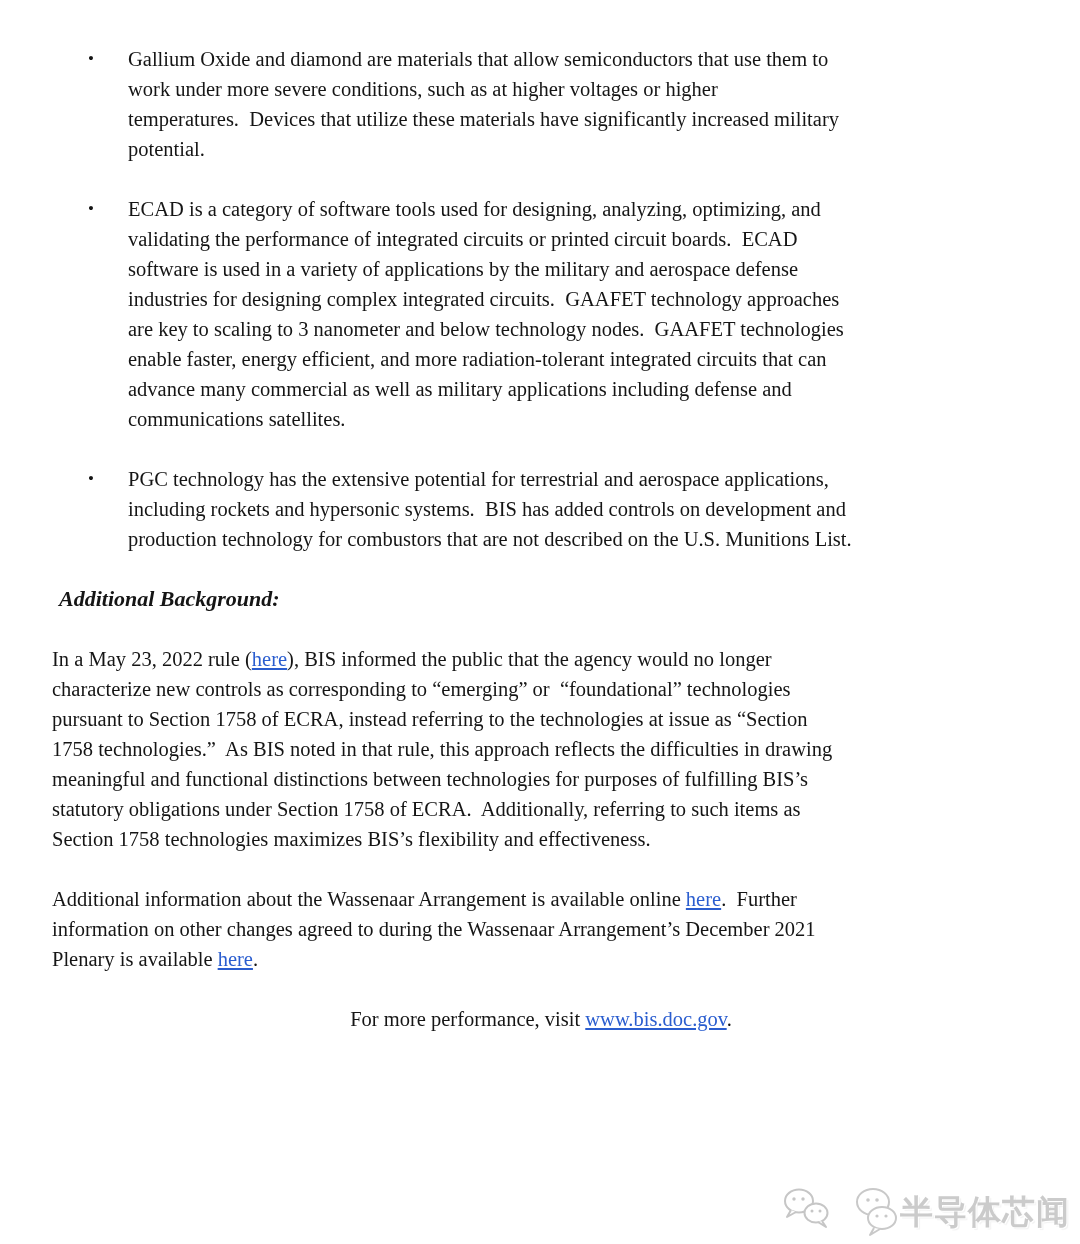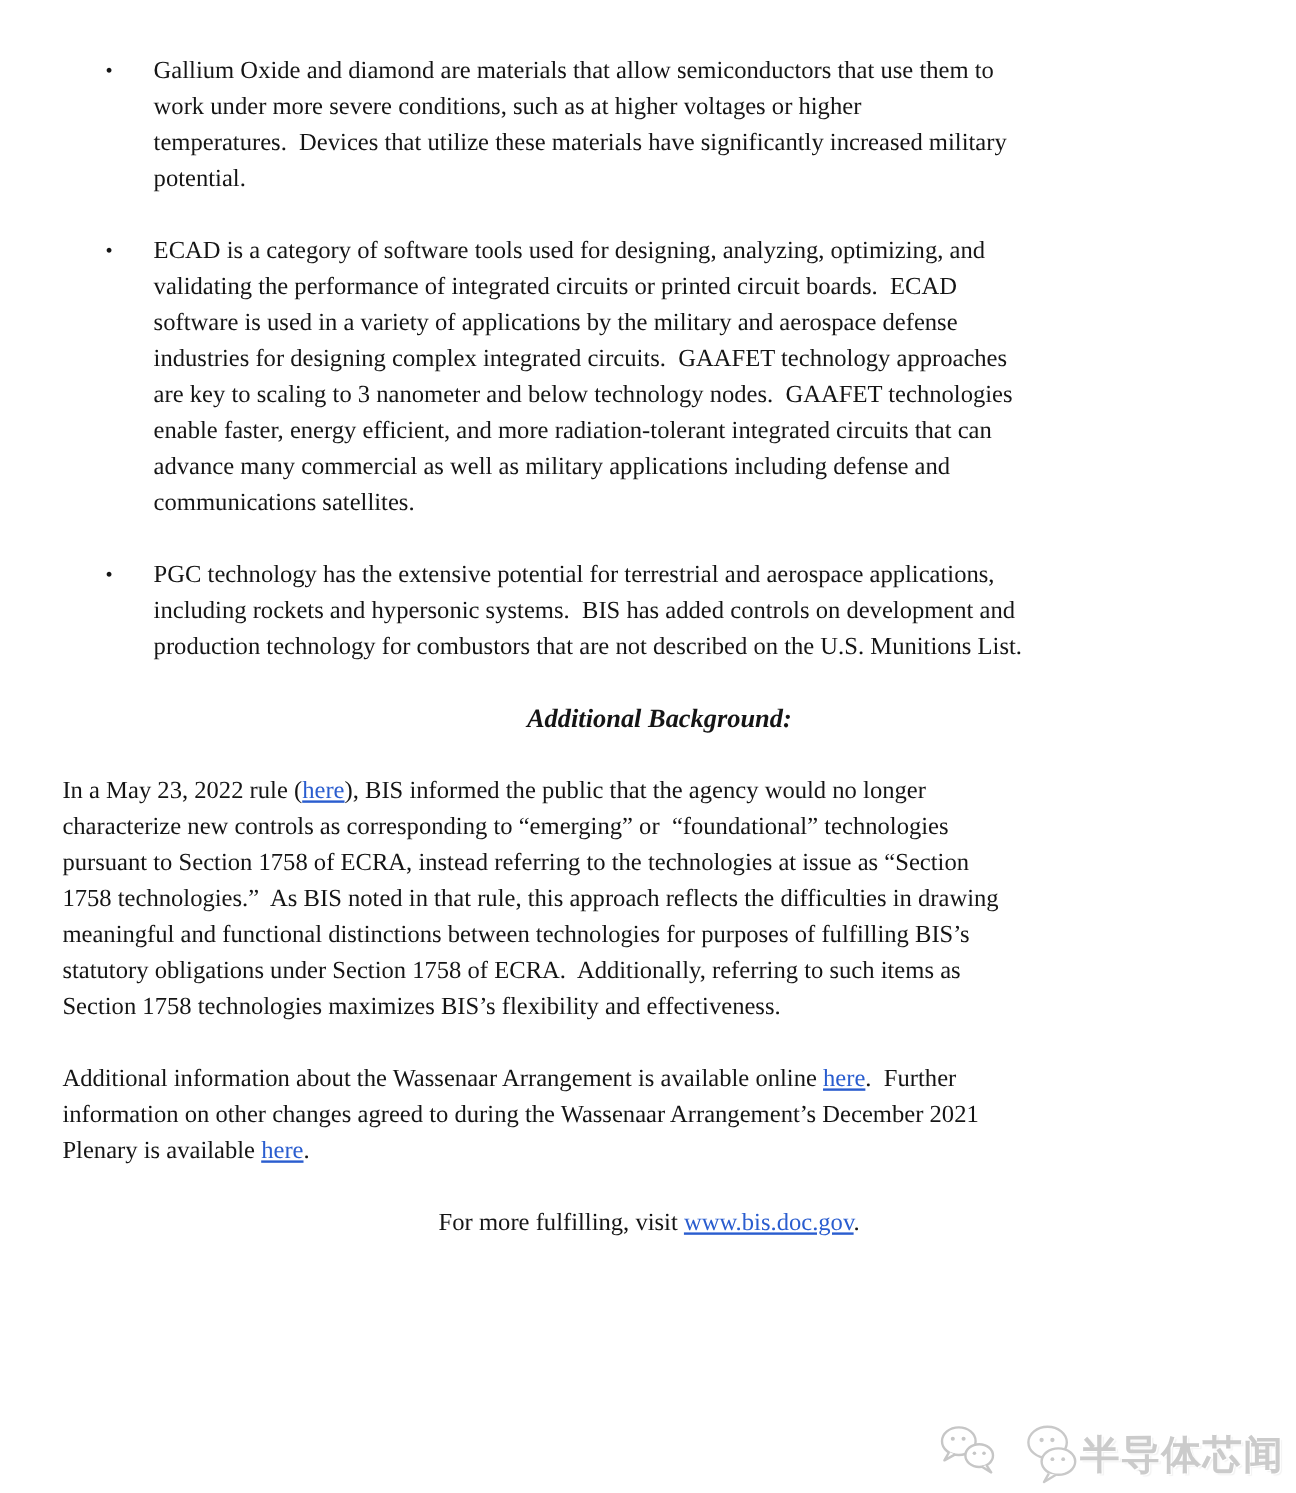--- a/index.html
+++ b/index.html
@@ -37,22 +37,21 @@
   }
   p.para {
     margin: 0 0 30px 0;
     white-space: pre-line;
   }
   .heading {
     font-weight: bold;
     font-style: italic;
     font-size: 22px;
     line-height: 30px;
-    margin: 0 0 30px 17px;
-    text-align: center;
+    margin: 0 0 30px 7px;
   }
   a.doclink {
     color: #2a5dcf;
     text-decoration: underline;
     cursor: pointer;
   }
   .footer-line {
     text-align: center;
     margin: 0;
     white-space: pre-line;
@@ -120,21 +119,21 @@
 pursuant to Section 1758 of ECRA, instead referring to the technologies at issue as “Section
 1758 technologies.”&nbsp; As BIS noted in that rule, this approach reflects the difficulties in drawing
 meaningful and functional distinctions between technologies for purposes of fulfilling BIS’s
 statutory obligations under Section 1758 of ECRA.&nbsp; Additionally, referring to such items as
 Section 1758 technologies maximizes BIS’s flexibility and effectiveness.</span></p>
 
   <p class="para"><span>Additional information about the Wassenaar Arrangement is available online </span><a class="doclink">here</a><span>.&nbsp; Further
 information on other changes agreed to during the Wassenaar Arrangement’s December 2021
 Plenary is available </span><a class="doclink">here</a><span>.</span></p>
 
-  <p class="para footer-line"><span>For more fulfilling, visit </span><a class="doclink">www.bis.doc.gov</a><span>.</span></p>
+  <p class="para footer-line"><span>For more performance, visit </span><a class="doclink">www.bis.doc.gov</a><span>.</span></p>
 
 </div>
 
 <div class="watermark">
   <span class="wm-icons">
     <svg width="58" height="50" viewBox="0 0 58 50">
       <g fill="none" stroke="#c6c6c6" stroke-width="2">
         <ellipse cx="17" cy="15" rx="14" ry="11.5" fill="#ffffff"></ellipse>
         <path d="M9 24 L5 31 L14 26" fill="#ffffff" stroke-linejoin="round"></path>
         <ellipse cx="34" cy="27" rx="11.5" ry="9.5" fill="#ffffff"></ellipse>

